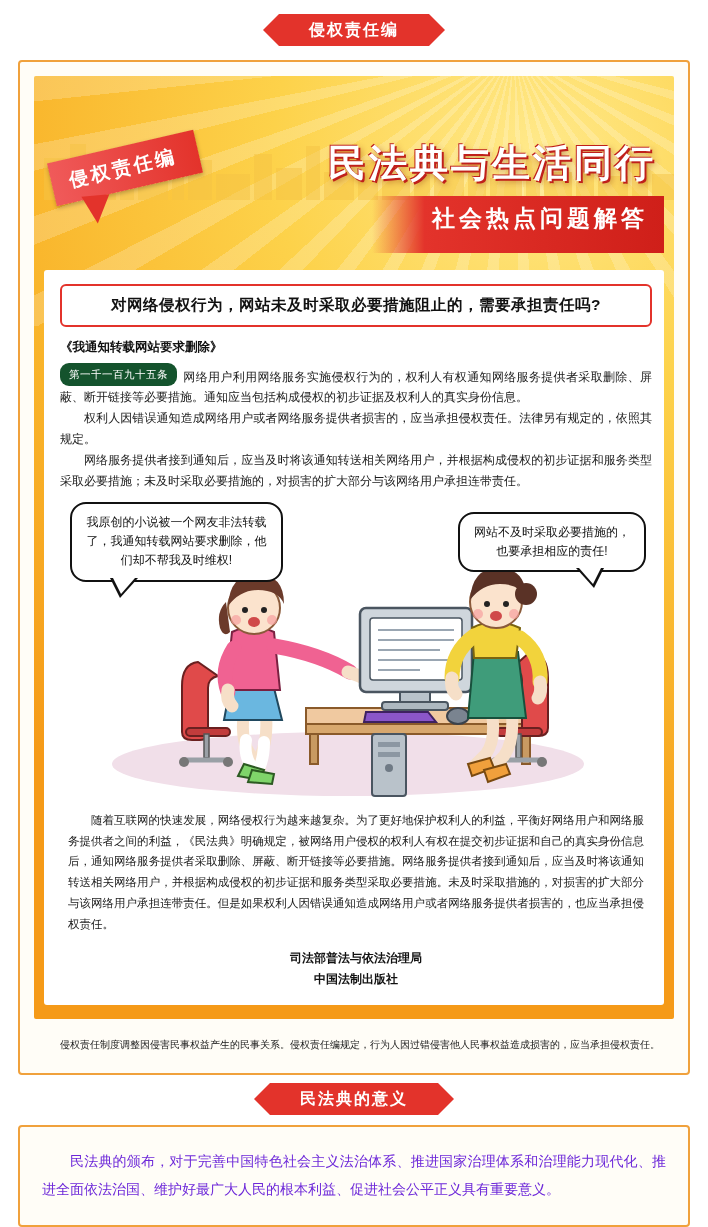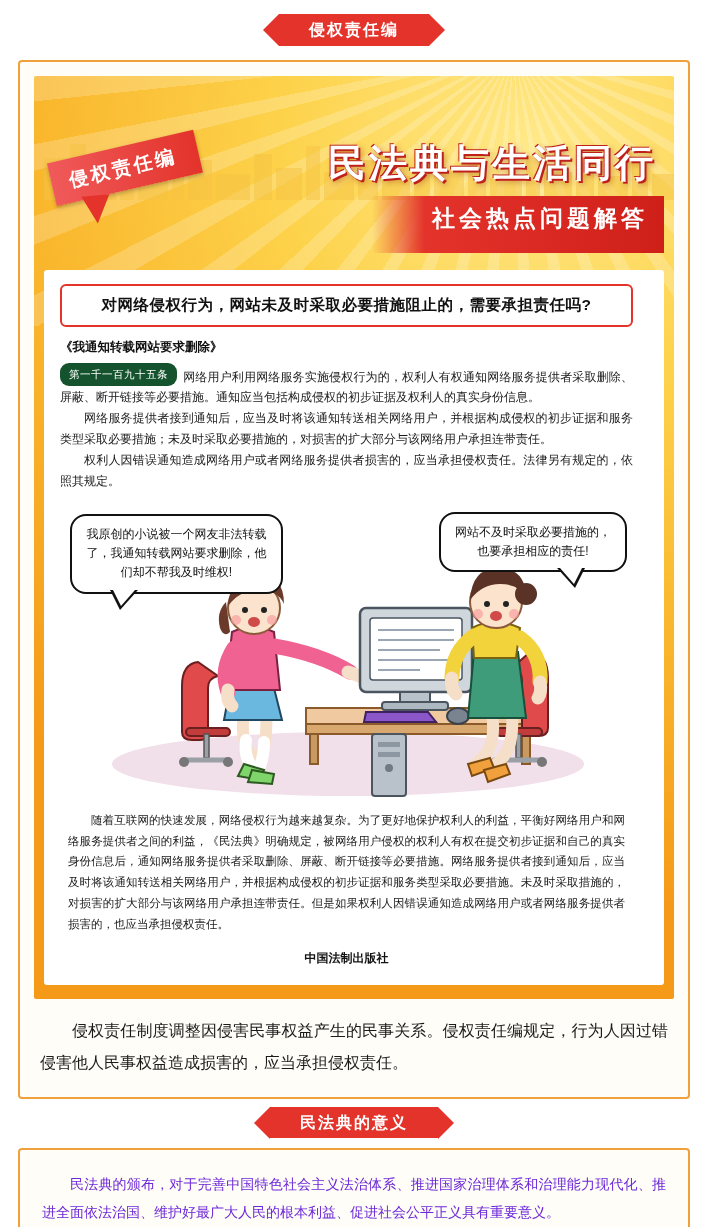--- a/index.html
+++ b/index.html
@@ -158,21 +158,21 @@
     padding: 7px 16px 19px 60px;
     font-weight: bold;
   }
 
   
   .sheet {
     position: relative;
     background: #ffffff;
     border-radius: 3px;
     margin-top: 4px;
-    padding: 14px 31px 16px 16px;
+    padding: 14px 12px 16px 16px;
     z-index: 3;
   }
   .q-box {
     border: 2px solid #e3332b;
     border-radius: 6px;
     padding: 9px 10px;
     font-size: 15.5px;
     font-weight: bold;
     color: #111;
     text-align: center;
@@ -221,21 +221,21 @@
     line-height: 1.6;
     color: #111;
     padding: 9px 12px;
     text-align: center;
     z-index: 5;
   }
   .bubble .tip {
     position: absolute;
     width: 0; height: 0;
   }
-  .bubble-left { left: 10px; top: 12px; width: 185px; }
+  .bubble-left { left: 10px; top: 0; width: 185px; }
   .bubble-left .tip {
     bottom: -18px; left: 38px;
     border-left: 10px solid transparent;
     border-right: 18px solid transparent;
     border-top: 20px solid #111;
   }
   .bubble-left .tip2 {
     position: absolute;
     bottom: -14px; left: 41px;
     width: 0; height: 0;
@@ -273,21 +273,21 @@
     text-align: center;
     font-size: 12px;
     font-weight: bold;
     line-height: 1.7;
     color: #111;
   }
 
   
   .caption {
     margin: 16px 6px 10px 6px;
-    font-size: 16px;
+    font-size: 10px;
     line-height: 2;
     color: #1a1a1a;
     text-align: justify;
   }
   .caption p { margin: 0; text-indent: 2em; }
 
   
   .section2-ribbon-wrap {
     display: flex;
     justify-content: center;
@@ -369,22 +369,22 @@
       <div class="sheet">
 
         <div class="q-box">对网络侵权行为，网站未及时采取必要措施阻止的，需要承担责任吗?</div>
 
         <div class="law-title">《我通知转载网站要求删除》</div>
 
         <div class="law-body">
           <p class="first">
             <span class="article-badge">第一千一百九十五条</span><span>网络用户利用网络服务实施侵权行为的，权利人有权通知网络服务提供者采取删除、屏蔽、断开链接等必要措施。通知应当包括构成侵权的初步证据及权利人的真实身份信息。</span>
           </p>
+          <p>权利人因错误通知造成网络用户或者网络服务提供者损害的，应当承担侵权责任。法律另有规定的，依照其规定。</p>
           <p>网络服务提供者接到通知后，应当及时将该通知转送相关网络用户，并根据构成侵权的初步证据和服务类型采取必要措施；未及时采取必要措施的，对损害的扩大部分与该网络用户承担连带责任。</p>
-          <p>权利人因错误通知造成网络用户或者网络服务提供者损害的，应当承担侵权责任。法律另有规定的，依照其规定。</p>
         </div>
 
         <div class="illus">
 
           <div class="bubble bubble-left">
             <span>我原创的小说被一个网友非法转载了，我通知转载网站要求删除，他们却不帮我及时维权!</span>
             <span class="tip"></span>
             <span class="tip2"></span>
           </div>
 
@@ -506,20 +506,21 @@
               <circle cx="454" cy="112" r="5" fill="#f6a0a0" opacity=".7"></circle>
             </g>
           </svg>
         </div>
 
         <div class="summary">
           <p>随着互联网的快速发展，网络侵权行为越来越复杂。为了更好地保护权利人的利益，平衡好网络用户和网络服务提供者之间的利益，《民法典》明确规定，被网络用户侵权的权利人有权在提交初步证据和自己的真实身份信息后，通知网络服务提供者采取删除、屏蔽、断开链接等必要措施。网络服务提供者接到通知后，应当及时将该通知转送相关网络用户，并根据构成侵权的初步证据和服务类型采取必要措施。未及时采取措施的，对损害的扩大部分与该网络用户承担连带责任。但是如果权利人因错误通知造成网络用户或者网络服务提供者损害的，也应当承担侵权责任。</p>
         </div>
 
         <div class="publisher">
+          <div>司法部普法与依法治理局</div>
           <div>中国法制出版社</div>
         </div>
       </div>
     </div>
 
     <div class="caption">
       <p>侵权责任制度调整因侵害民事权益产生的民事关系。侵权责任编规定，行为人因过错侵害他人民事权益造成损害的，应当承担侵权责任。</p>
     </div>
   </div>
 

